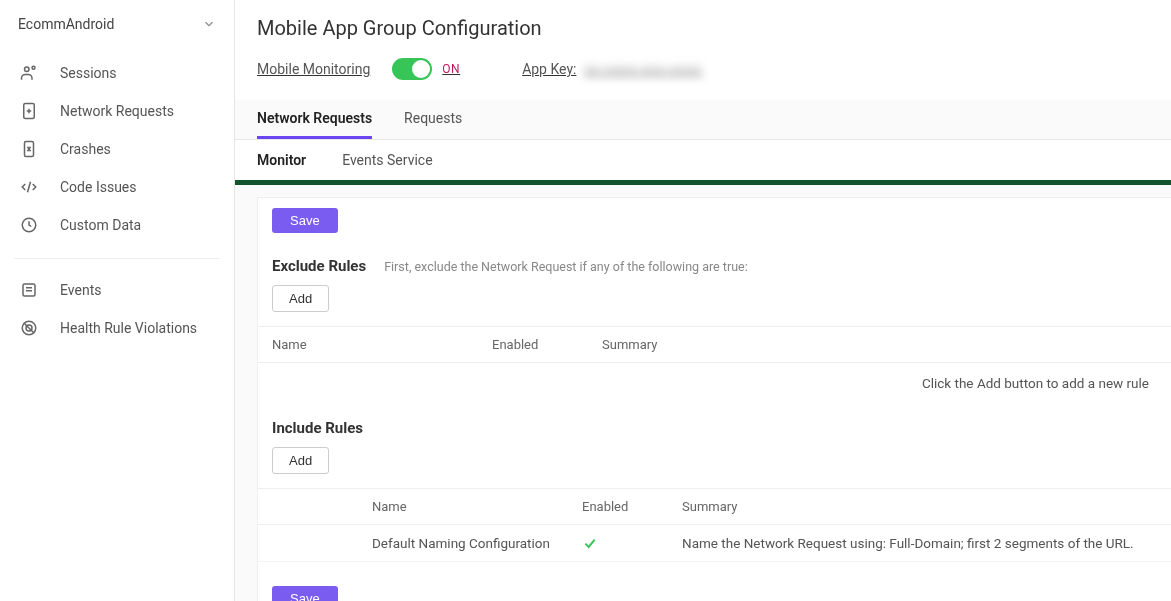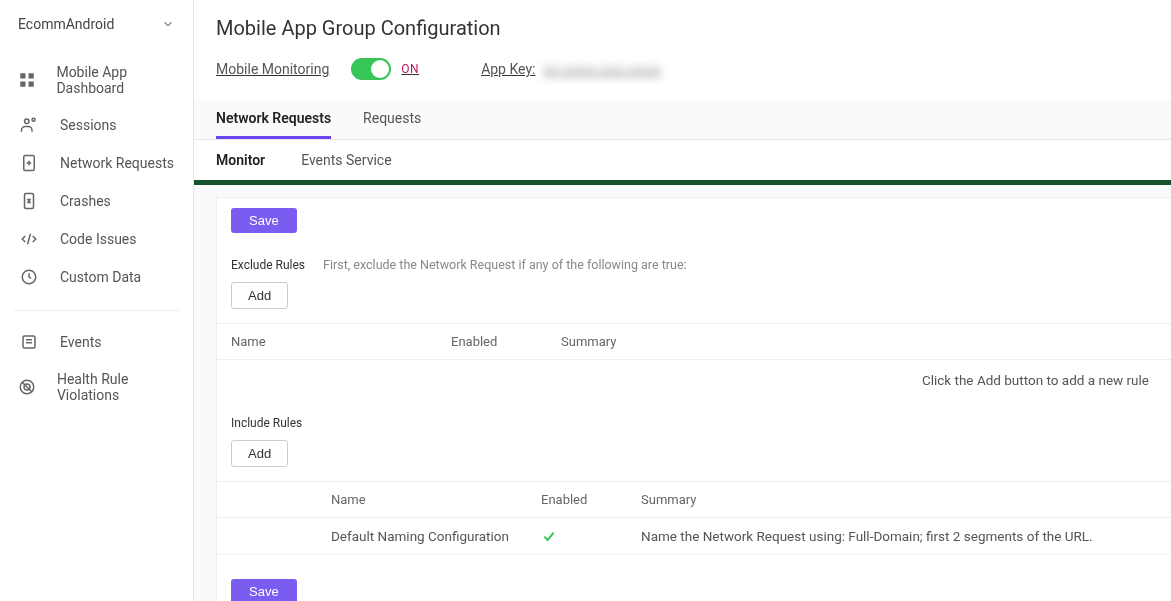--- a/index.html
+++ b/index.html
@@ -1,21 +1,21 @@
 <!DOCTYPE html>
 <html><head>
 <meta charset="utf-8">
 <style>
 * { box-sizing: border-box; margin: 0; padding: 0; }
 body { font-family: -apple-system, BlinkMacSystemFont, "Segoe UI", Roboto, Arial, sans-serif; font-size: 14px; color: #333; background: #fff; }
 
 .app { display: flex; width: 1171px; height: 601px; }
 
 
-.sidebar { width: 194px; border-right: 1px solid #e6e6e6; padding: 0; display: flex; flex-direction: column; }
+.sidebar { width: 235px; border-right: 1px solid #e6e6e6; padding: 0; display: flex; flex-direction: column; }
 .sidebar-header { display: flex; align-items: center; justify-content: space-between; padding: 16px 18px 16px 18px; cursor: pointer; }
 .sidebar-header .title { font-size: 14px; color: #444; }
 .sidebar-header .chev { color: #888; }
 
 .nav-group { padding: 6px 0; border-top: none; }
 .nav-group.divided { margin: 8px 14px 0 14px; border-top: 1px solid #eee; padding-top: 12px; }
 .nav-item { display: flex; align-items: center; padding: 10px 18px; gap: 20px; cursor: pointer; color: #555; }
 .nav-item .lbl { font-size: 14px; }
 .nav-item .icn { width: 22px; display: flex; align-items: center; justify-content: center; color: #666; }
 
@@ -47,21 +47,21 @@
 .tab-s.active { font-weight: 600; color: #222; }
 
 .content { padding: 12px 0 0 0; }
 .card { background: #fff; margin: 0 0 0 22px; border: 1px solid #eee; border-right: none; }
 
 .save-row { padding: 10px 14px; }
 .btn-save { background: #7b5cf0; color: #fff; border: none; border-radius: 3px; padding: 5px 18px; font-size: 13px; cursor: pointer; }
 .btn-add { background: #fff; color: #333; border: 1px solid #ccc; border-radius: 3px; padding: 5px 16px; font-size: 13px; cursor: pointer; }
 
 .section-head { display: flex; align-items: baseline; gap: 18px; padding: 14px 14px 10px 14px; }
-.section-title { font-size: 12px; font-weight: 400; color: #333; }
+.section-title { font-size: 15px; font-weight: 700; color: #333; }
 .section-desc { font-size: 12.5px; color: #888; }
 .info-icon { display:inline-flex; width:14px; height:14px; border-radius:50%; border:1px solid #aaa; color:#888; align-items:center; justify-content:center; font-size:10px; line-height:1; }
 
 .table { width: 100%; border-collapse: collapse; }
 .table th { text-align: left; font-weight: 400; color: #666; font-size: 13px; padding: 10px 14px; border-top: 1px solid #eee; border-bottom: 1px solid #eee; }
 .table td { padding: 10px 14px; color: #555; font-size: 13.5px; border-bottom: 1px solid #f4f4f4; }
 .cell-enabled { text-align: center; }
 .empty-hint { text-align: right; color: #555; font-size: 13.5px; padding: 12px 22px 14px 14px; }
 
 .add-row { padding: 0 14px 14px 14px; }
@@ -79,31 +79,20 @@
     <div class="sidebar-header">
       <span class="title">EcommAndroid</span>
       <span class="chev">
         <svg width="14" height="14" viewBox="0 0 24 24" fill="none" stroke="currentColor" stroke-width="2">
             <polyline points="6 9 12 15 18 9"></polyline>
           </svg>
       </span>
     </div>
 
     <div class="nav-group">
-      <div class="nav-item">
-        <span class="icn">
-          <svg width="18" height="18" viewBox="0 0 24 24" fill="currentColor">
-              <rect x="3" y="3" width="7" height="7"></rect>
-              <rect x="14" y="3" width="7" height="7"></rect>
-              <rect x="3" y="14" width="7" height="7"></rect>
-              <rect x="14" y="14" width="7" height="7"></rect>
-            </svg>
-        </span>
-        <span class="lbl">Mobile App Dashboard</span>
-      </div>
       <div class="nav-item">
         <span class="icn">
           <svg width="18" height="18" viewBox="0 0 24 24" fill="none" stroke="currentColor" stroke-width="2">
               <circle cx="9" cy="7" r="3"></circle>
               <path d="M2 21v-2a5 5 0 0 1 5-5h4a5 5 0 0 1 5 5v2"></path>
               <circle cx="18" cy="5" r="2"></circle>
             </svg>
         </span>
         <span class="lbl">Sessions</span>
       </div>

